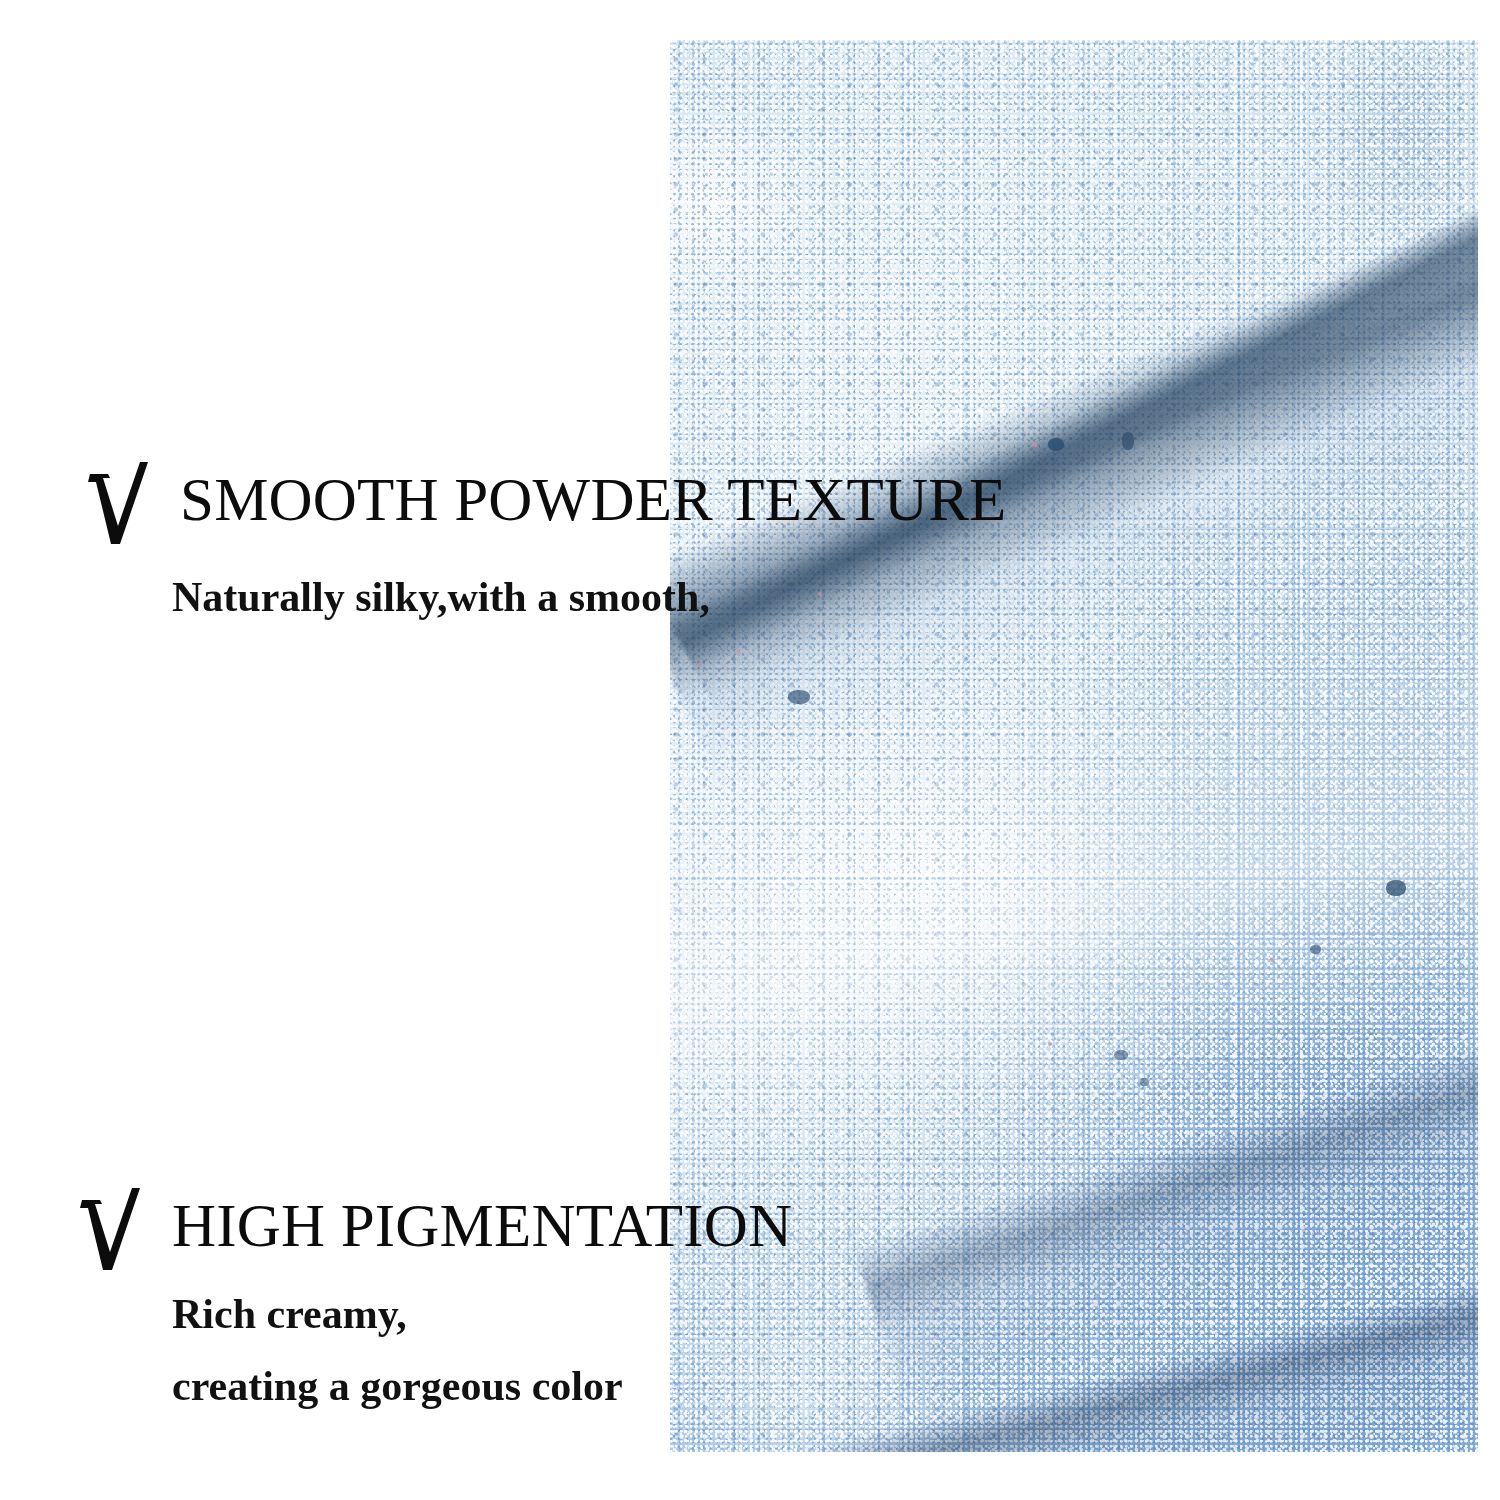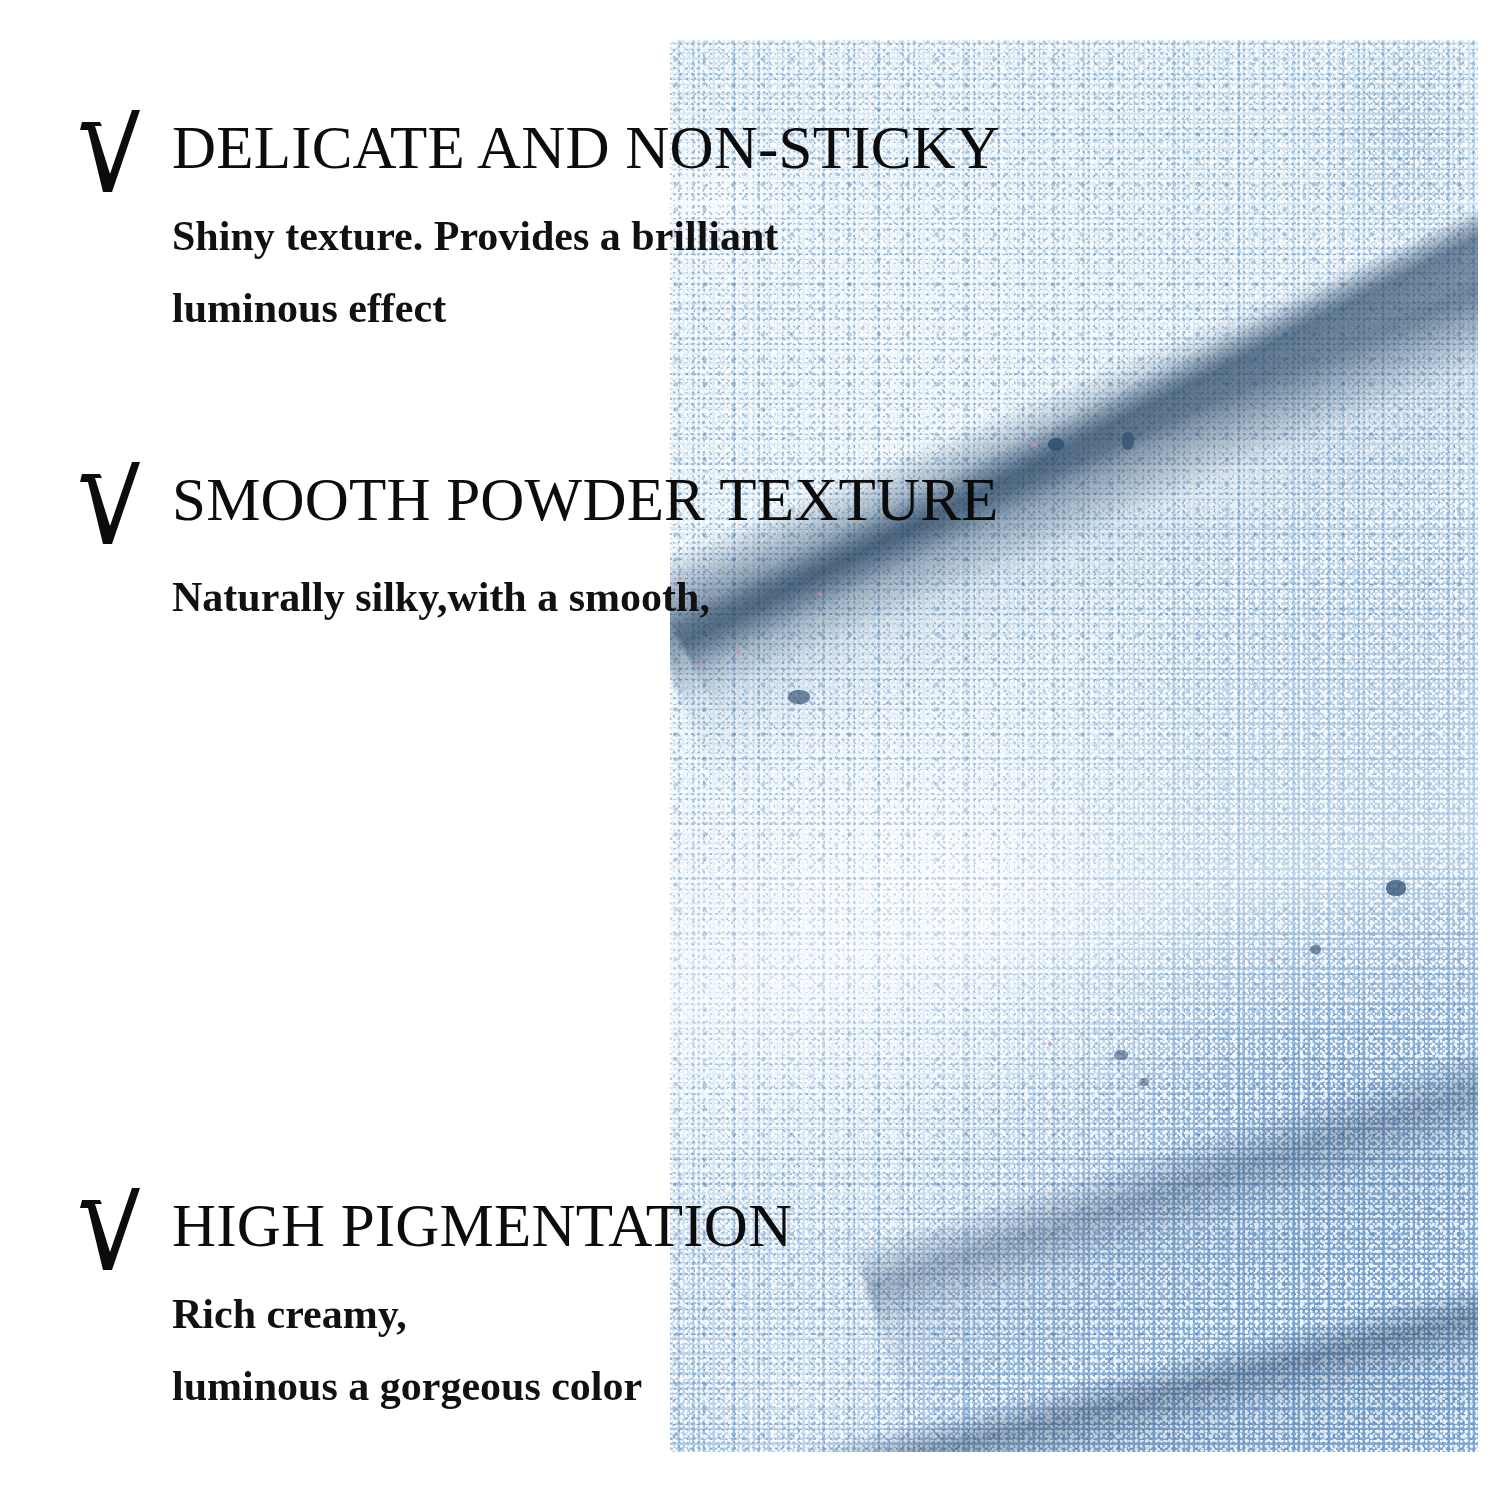--- a/index.html
+++ b/index.html
@@ -237,34 +237,22 @@
     <div class="speckdot" style="left:470px;top:1038px;width:9px;height:8px;opacity:.5;"></div>
 
     <div class="fleck" style="left:362px;top:402px;background:#cf8fa8;"></div>
     <div class="fleck" style="left:148px;top:552px;background:#cd8aa6;width:4px;height:4px;"></div>
     <div class="fleck" style="left:66px;top:610px;background:#d293ad;width:4px;height:4px;"></div>
     <div class="fleck" style="left:28px;top:622px;background:#c98aa3;width:4px;height:4px;"></div>
     <div class="fleck" style="left:600px;top:918px;background:#cf8fa8;width:4px;height:4px;"></div>
     <div class="fleck" style="left:378px;top:1002px;background:#cd8aa6;width:4px;height:4px;"></div>
   </div>
 
-  <div class="feature" style="top:108px;">
-    <div class="feature-head">
-      <svg class="check-icon" viewBox="0 0 64 86" aria-hidden="true">
-        <path d="M2 22 L4 14 L22 14 L24 18 L17 18 L32 66 L54 2 L62 2 L34 84 L25 84 L10 22 Z" fill="#0c0c0c"></path>
-      </svg>
-      <div class="feature-title">DELICATE AND NON-STICKY</div>
-    </div>
-    <div class="feature-body" style="top:92px;">
-      <span class="line">Shiny texture. Provides a brilliant</span>
-      <span class="line">luminous effect</span>
-    </div>
-  </div>
-
-  <div class="feature" style="top:460px;">
+
+  <div class="feature" style="top:460px;padding-left:8px;">
     <div class="feature-head">
       <svg class="check-icon" viewBox="0 0 64 86" aria-hidden="true">
         <path d="M2 22 L4 14 L22 14 L24 18 L17 18 L32 66 L54 2 L62 2 L34 84 L25 84 L10 22 Z" fill="#0c0c0c"></path>
       </svg>
       <div class="feature-title">SMOOTH POWDER TEXTURE</div>
     </div>
     <div class="feature-body" style="top:101px;">
       <span class="line">Naturally silky,with a smooth,</span>
     </div>
   </div>
@@ -272,17 +260,17 @@
 
   <div class="feature" style="top:1186px;">
     <div class="feature-head">
       <svg class="check-icon" viewBox="0 0 64 86" aria-hidden="true">
         <path d="M2 22 L4 14 L22 14 L24 18 L17 18 L32 66 L54 2 L62 2 L34 84 L25 84 L10 22 Z" fill="#0c0c0c"></path>
       </svg>
       <div class="feature-title">HIGH PIGMENTATION</div>
     </div>
     <div class="feature-body" style="top:92px;">
       <span class="line">Rich creamy,</span>
-      <span class="line">luminous a gorgeous color</span>
+      <span class="line">creating a gorgeous color</span>
     </div>
   </div>
 
 </div>
 
 </body></html>

